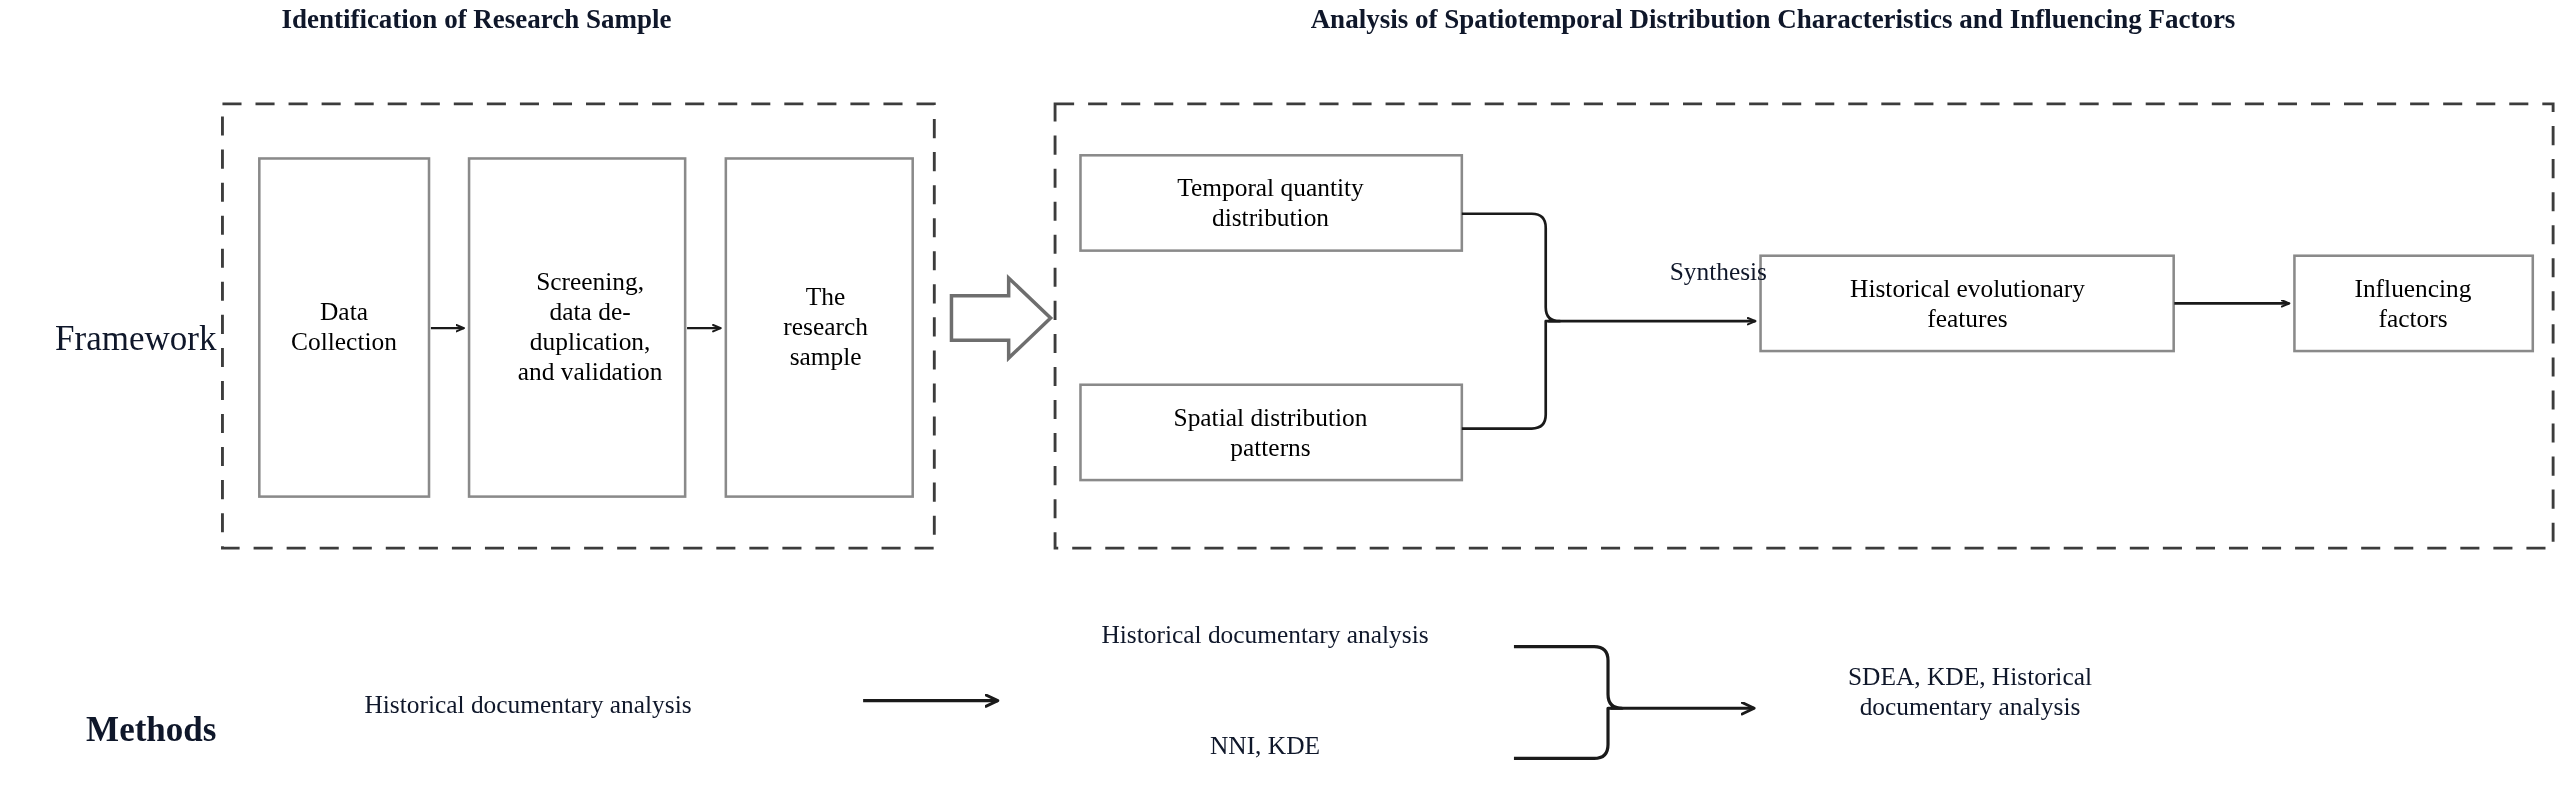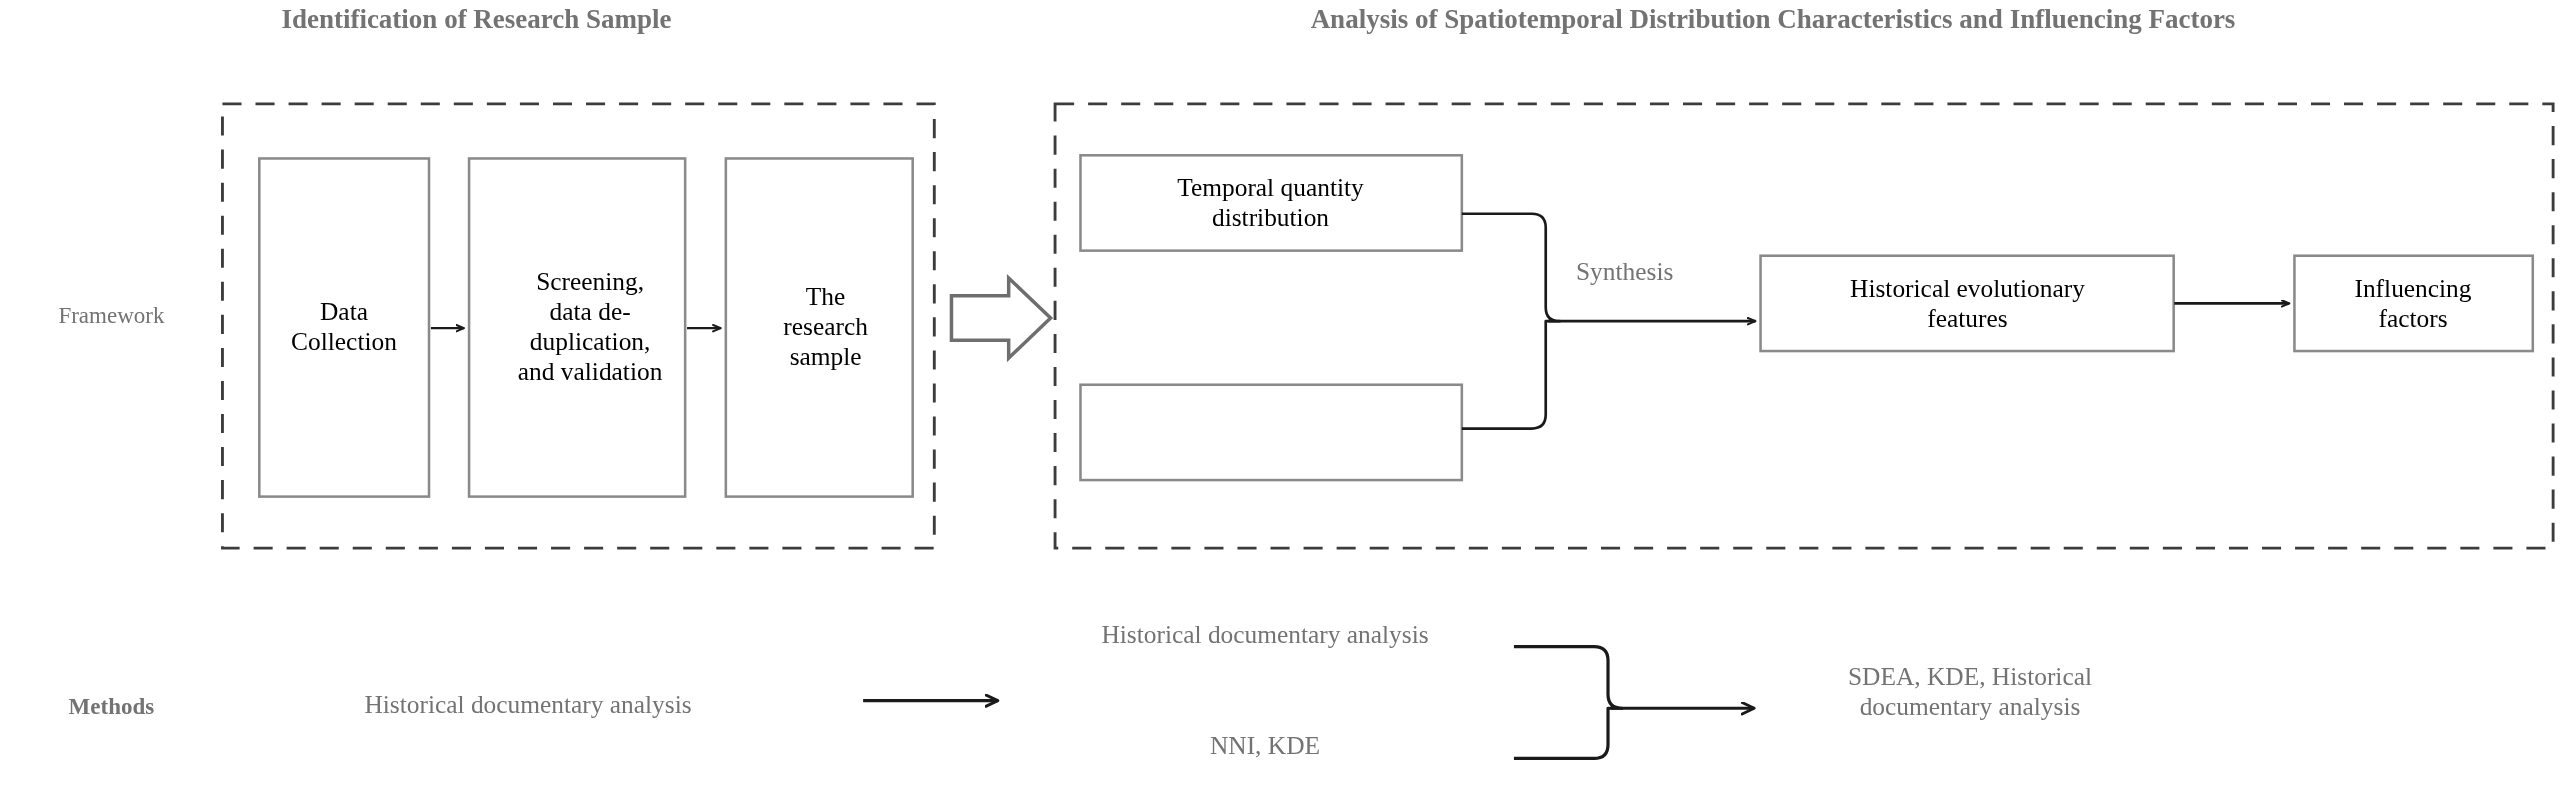--- a/index.html
+++ b/index.html
@@ -19,39 +19,40 @@
   svg.layer {
     position: absolute;
     left: 0;
     top: 0;
     width: 2576px;
     height: 793px;
     pointer-events: none;
   }
   .txt {
     position: absolute;
-    color: #737373;
+    color: #0f172a;
     font-family: "Liberation Serif", "DejaVu Serif", serif;
     line-height: 1.18;
     white-space: pre-line;
   }
   
   .section-title {
     font-weight: bold;
     font-size: 27px;
     text-align: center;
     letter-spacing: 0px;
   }
   #title-left  { left: 127px;  top: 3.8px;  width: 699px; }
   #title-right { left: 1004px; top: 3.8px;  width: 1538px; }
 
   
   .row-label {
-    font-size: 23px;
-    text-align: center;
+    font-size: 35px;
+    text-align: right;
+    margin-top: 16px;
   }
   #label-framework { left: 6.4px;  top: 302px; width: 210px; }
   #label-methods   { left: 6.4px;  top: 693px; width: 210px; font-weight: bold; }
 
   
   .box-text {
     display: flex;
     align-items: center;
     justify-content: center;
     text-align: center;
@@ -67,21 +68,21 @@
   #box-screening       { left: 469px;  top: 158px; width: 216px; height: 338px; padding-left: 30px; }
   #box-research-sample { left: 726px; top: 158px; width: 187px; height: 338px; padding-left: 16px; }
 
   
   #box-temporal   { left: 1080px; top: 155px; width: 381px; height: 95px; }
   #box-spatial    { left: 1080px; top: 385px; width: 381px; height: 95px; }
   #box-historical { left: 1761px; top: 256px; width: 413px; height: 95px; }
   #box-influencing{ left: 2294px; top: 256px; width: 238px; height: 95px; }
 
   
-  #label-synthesis { left: 1576px; top: 257px; width: 191px; font-size: 25.4px; text-align: left; }
+  #label-synthesis { left: 1576px; top: 257px; width: 191px; font-size: 25.4px; text-align: right; }
 
   
   .method-text { font-size: 25.4px; text-align: center; }
   #method-left       { left: 242px;  top: 690px; width: 572px; }
   #method-hda-top    { left: 1030px; top: 620px;  width: 470px; }
   #method-nni-kde    { left: 1030px; top: 731px; width: 470px; }
   #method-final      { left: 1773px; top: 662px; width: 394px; }
 </style>
 </head>
 <body>
@@ -142,20 +143,22 @@
   <div class="txt box-text" id="box-screening">Screening,
 data de-
 duplication,
 and validation</div>
   <div class="txt box-text" id="box-research-sample">The
 research
 sample</div>
 
   <div class="txt box-text" id="box-temporal">Temporal quantity
 distribution</div>
+  <div class="txt box-text" id="box-spatial">Spatial distribution
+patterns</div>
   <div class="txt box-text" id="box-historical">Historical evolutionary
 features</div>
   <div class="txt box-text" id="box-influencing">Influencing
 factors</div>
 
   <div class="txt" id="label-synthesis">Synthesis</div>
 
   <div class="txt method-text" id="method-left">Historical documentary analysis</div>
   <div class="txt method-text" id="method-hda-top">Historical documentary analysis</div>
   <div class="txt method-text" id="method-nni-kde">NNI, KDE</div>

